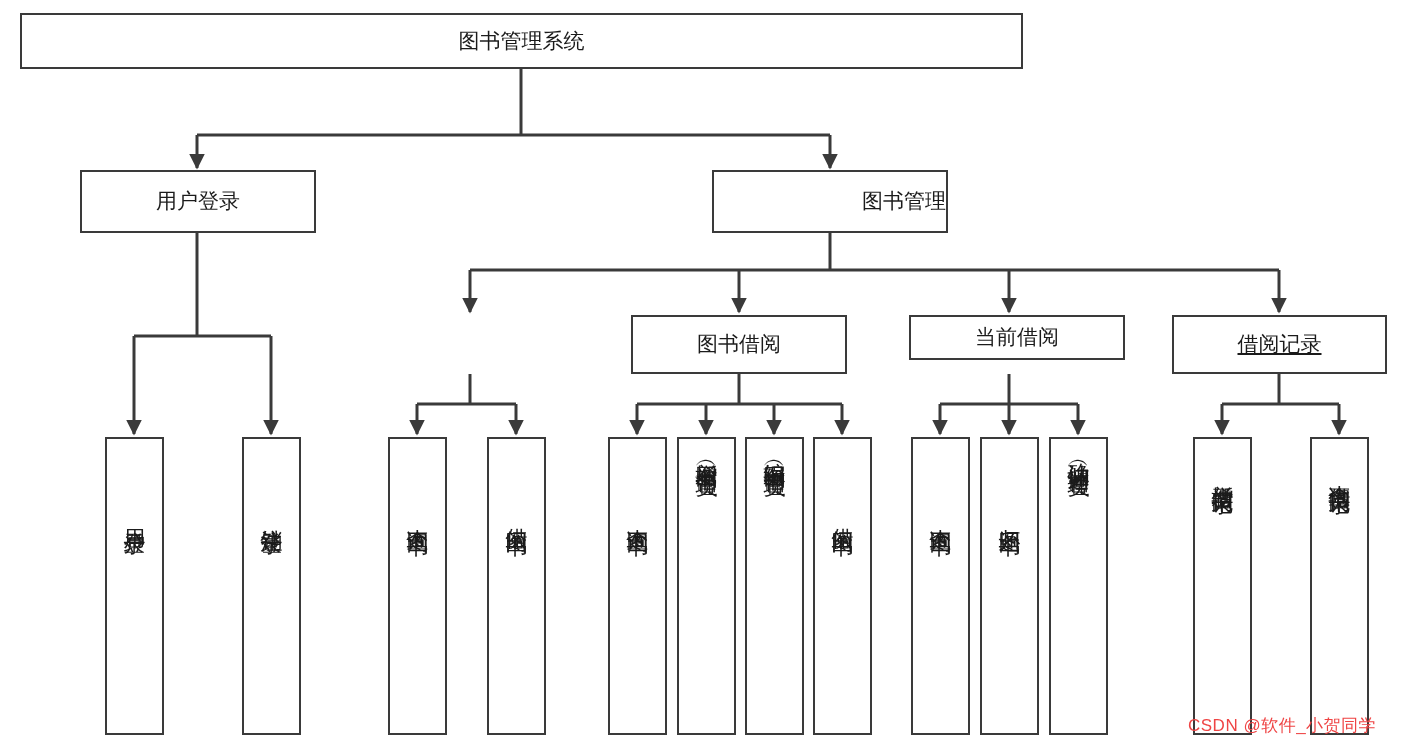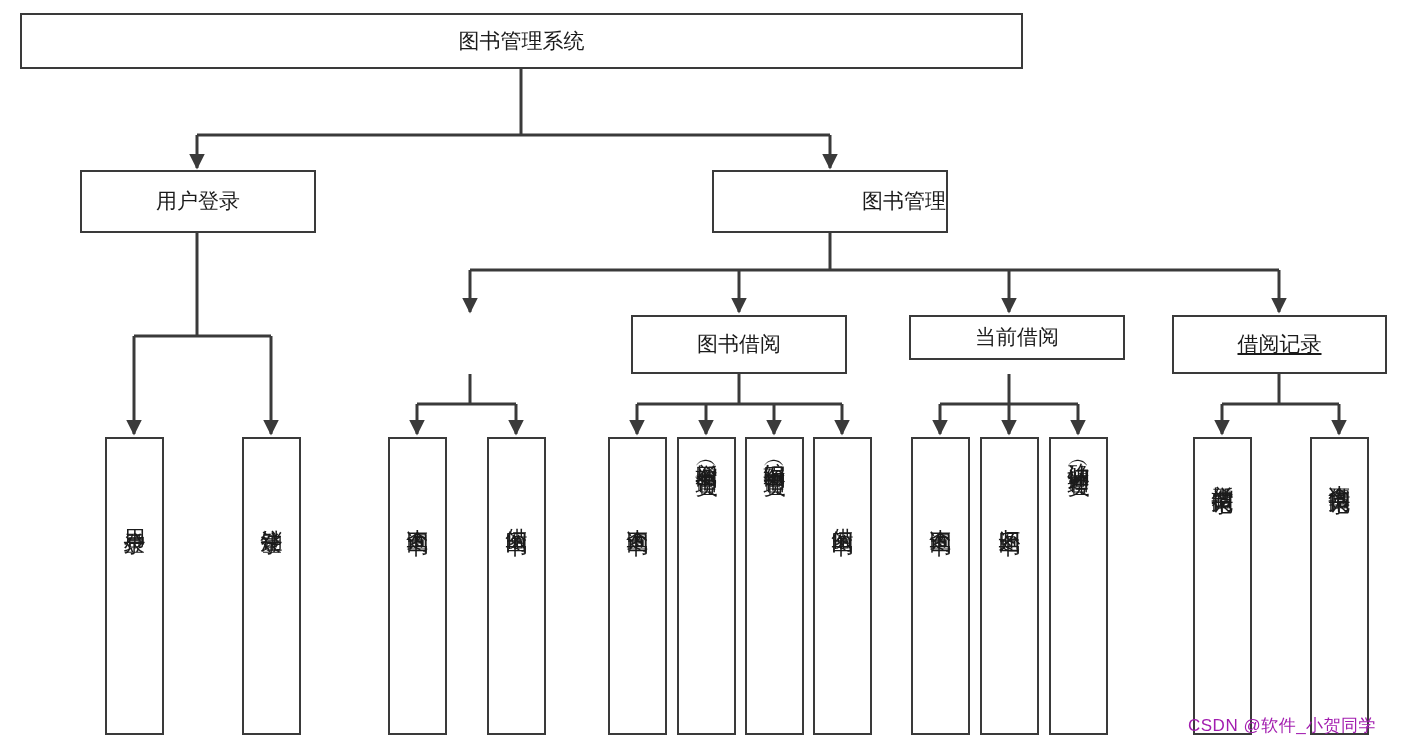--- a/index.html
+++ b/index.html
@@ -55,21 +55,21 @@
     text-orientation: upright;
     font-size: 22px;
     letter-spacing: 2px;
     line-height: 1;
   }
   #watermark {
     position: absolute;
     left: 1188px;
     top: 714px;
     font-size: 17px;
-    color: #a21caf;
+    color: #ef4444;
     white-space: nowrap;
     letter-spacing: 0.5px;
   }
 </style>
 </head>
 <body>
 
 <div id="diagram-root">
 
   <svg class="edges" viewBox="0 0 1405 747" xmlns="http://www.w3.org/2000/svg">

